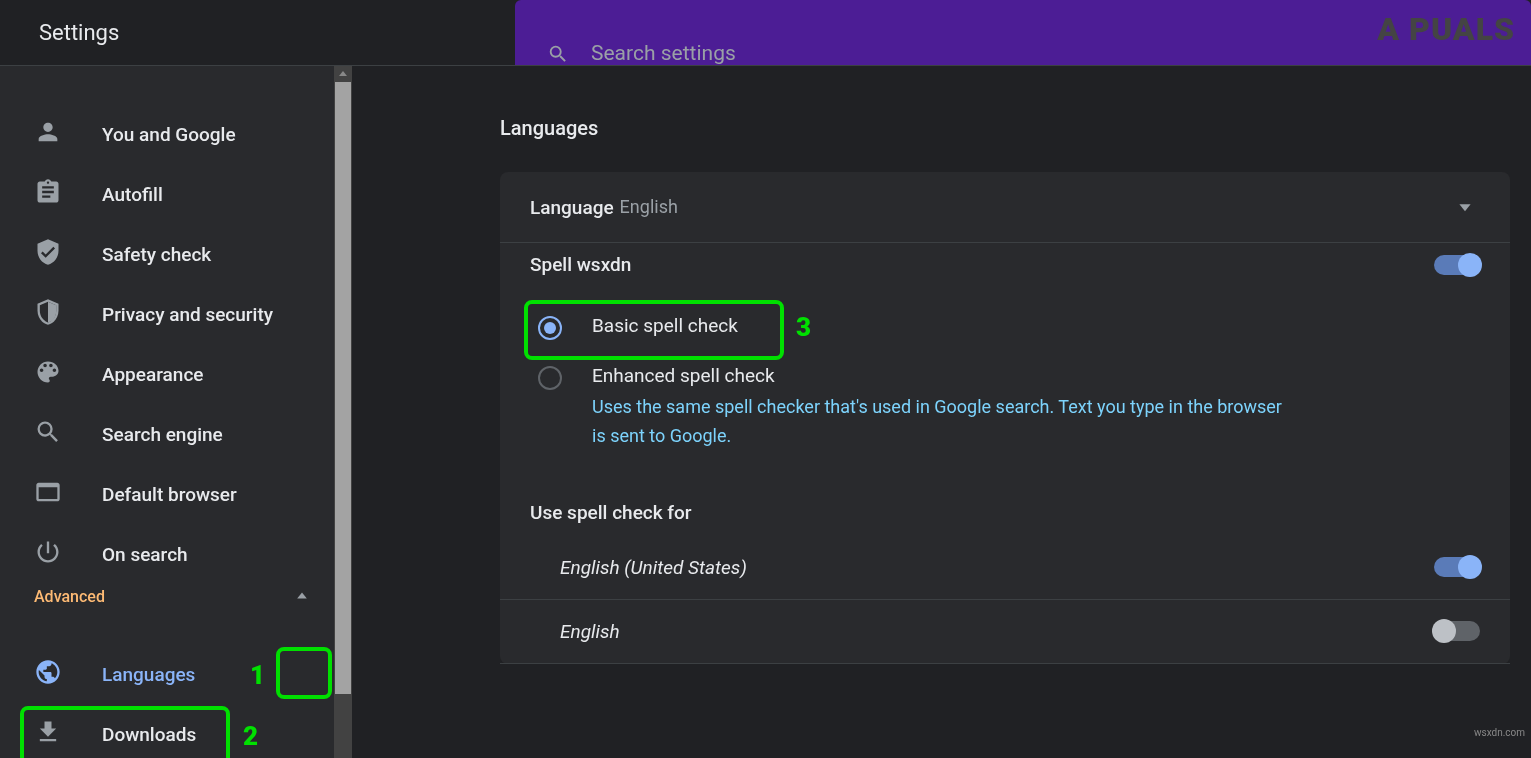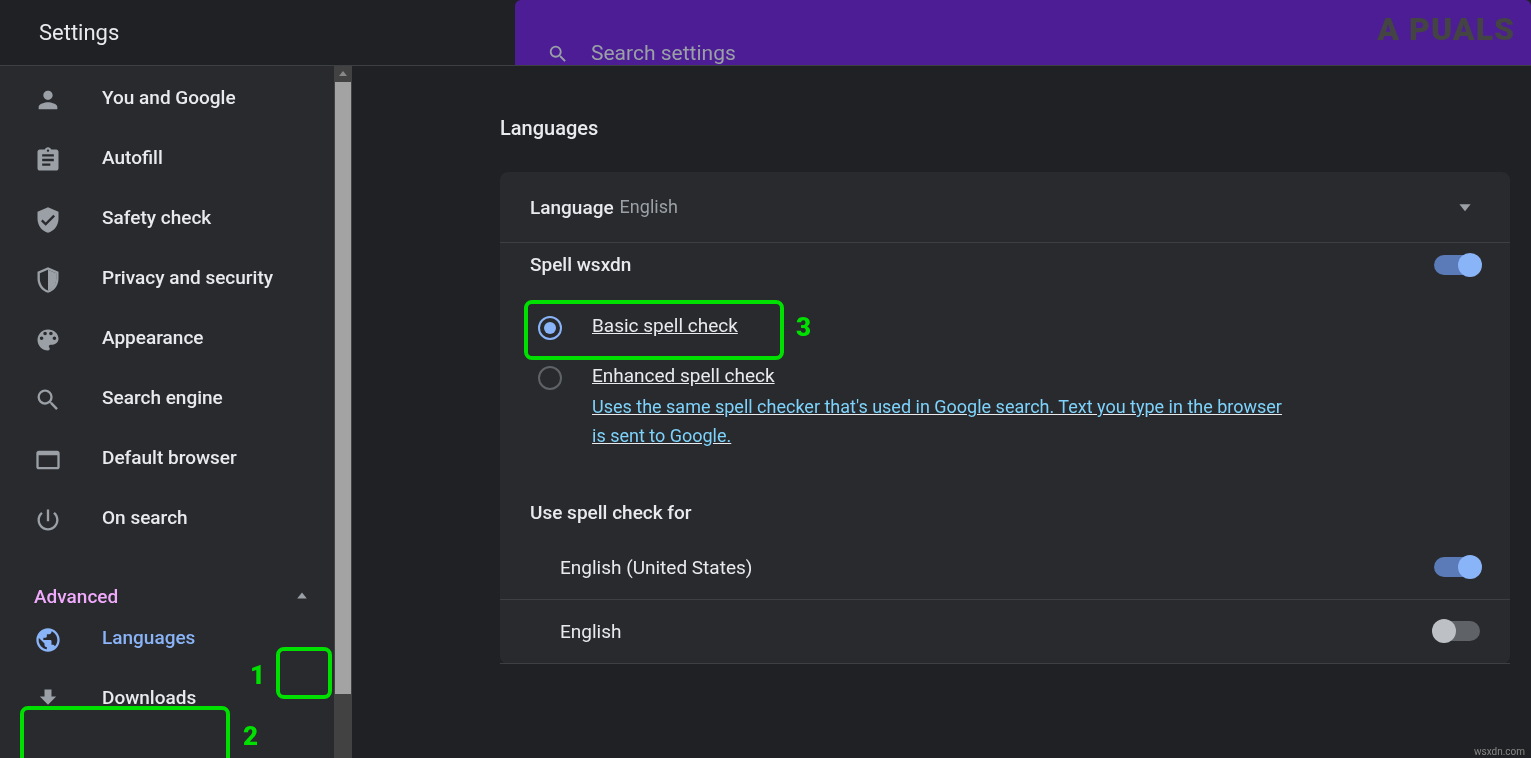--- a/index.html
+++ b/index.html
@@ -18,29 +18,29 @@
     
     .content { display: flex; height: calc(100% - 65px); border-top: 1px solid #3c4043; }
     
     
     .sidebar { width: 352px; background: #292a2d; padding-top: 20px; overflow-y: auto; position: relative; }
     .sidebar-scroll-track { position: absolute; right: 0; top: 0; width: 18px; height: 100%; background: #424242; }
     .sidebar-scroll-thumb { position: absolute; right: 1px; top: 16px; width: 16px; height: 612px; background: #a3a3a3; border-radius: 0; }
     .sidebar-scroll-up { position: absolute; right: 1px; top: 0; width: 16px; height: 16px; background: #424242; display:flex; align-items:center; justify-content:center; }
     .sidebar-scroll-up svg { width:10px; height:10px; }
     
-    .nav-item { display: flex; align-items: flex-start; height: 60px; padding-left: 34px; cursor: pointer; }
+    .nav-item { display: flex; align-items: flex-end; height: 60px; padding-left: 34px; cursor: pointer; }
     .nav-item .icon-slot { width: 28px; height: 28px; margin-right: 40px; display:flex; align-items:center; justify-content:center; }
     .nav-item .icon-slot svg { width: 28px; height: 28px; fill: #9aa0a6; }
     .nav-label { font-size: 19px; color: #e8eaed; font-weight: 500; }
     .nav-item.active .nav-label { color: #8ab4f8; }
     .nav-item.active .icon-slot svg { fill: #8ab4f8; }
     
     .section-header { display: flex; align-items: center; justify-content: space-between; height: 60px; padding-left: 34px; padding-right: 30px; cursor: pointer; }
-    .section-header .nav-label { font-size: 19px; color: #f0abfc; font-weight: 500;}
+    .section-header .nav-label { font-size: 16px; color: #fdba74; font-weight: 500;}
     .chevron-box { width: 40px; height: 40px; display:flex; align-items:center; justify-content:center; border-radius:4px;}
     .chevron-box svg { width:12px; height:12px; fill:#9aa0a6;}
     .annotation-number { position: absolute; font-size: 26px; font-weight: 900; color: #00e000; }
     
     .sidebar-highlight-1 { position: absolute; left: 276px; top: 581px; width: 56px; height: 52px; border: 4px solid #00e000; border-radius: 8px; pointer-events: none; }
     .sidebar-highlight-2 { position: absolute; left: 20px; top: 640px; width: 210px; height: 60px; border: 4px solid #00e000; border-radius: 8px; pointer-events: none; }
     .ann-1 { left: 250px; top: 594px; }
     .ann-2 { left: 243px; top: 655px; }
     
     
@@ -60,32 +60,32 @@
     
     .toggle { width: 46px; height: 20px; background: #5a7bb8; border-radius: 10px; position: relative; cursor:pointer; flex-shrink:0;}
     .toggle .knob { width: 24px; height: 24px; background: #8ab4f8; border-radius: 50%; position:absolute; right:-2px; top:-2px; }
     .toggle.off { background: #5f6368; }
     .toggle.off .knob { background: #bdc1c6; left:-2px; right:auto; }
     
     .radio-row { display:flex; align-items:flex-start; padding: 12px 8px; gap: 30px; position: relative;}
     .radio { width:24px; height:24px; border: 2px solid #5f6368; border-radius: 50%; flex-shrink:0; margin-top:2px; position:relative; cursor:pointer;}
     .radio.selected { border-color: #8ab4f8; }
     .radio.selected::after { content:""; position:absolute; left:4px; top:4px; width:12px; height:12px; background:#8ab4f8; border-radius:50%; }
-    .radio-text { display:flex; flex-direction:column; gap:6px;text-decoration:underline; }
+    .radio-text { display:flex; flex-direction:column; gap:6px; }
     .radio-label { font-size:19px; color:#e8eaed; }
     .radio-desc { font-size:18px; color:#7dd3fc; line-height:1.6; max-width:700px;}
     
     .basic-highlight { position:absolute; left:-6px; top:-2px; width:260px; height:60px; border: 4px solid #00e000; border-radius:8px; pointer-events:none; }
     .ann-3 { position:absolute; left: 266px; top: 10px; font-size:26px; font-weight:900; color:#00e000; }
     
     .sub-heading { font-size:19px; color:#e8eaed; padding: 30px 30px 12px 30px; font-weight:500;}
-    .lang-row { display:flex; align-items:center; justify-content:space-between; padding: 20px 30px 20px 60px; border-bottom: 1px solid #3c4043;}
+    .lang-row { display:flex; align-items:center; justify-content:space-between; padding: 20px 30px 20px 60px; border-bottom: 1px solid #3c4043; font-style: italic;}
     .lang-row .row-label { font-weight:400; }
     
-    .watermark { position:absolute; right:6px; bottom:1px; font-size:10px; color:#888; }
+    .watermark { position:absolute; right:6px; bottom:20px; font-size:10px; color:#888; }
   </style>
 </head>
 <body>
 
 <div class="header">
   <div class="header-left">
     <div class="header-title">Settings</div>
   </div>
   <div class="header-right">
     <span class="search-icon">

